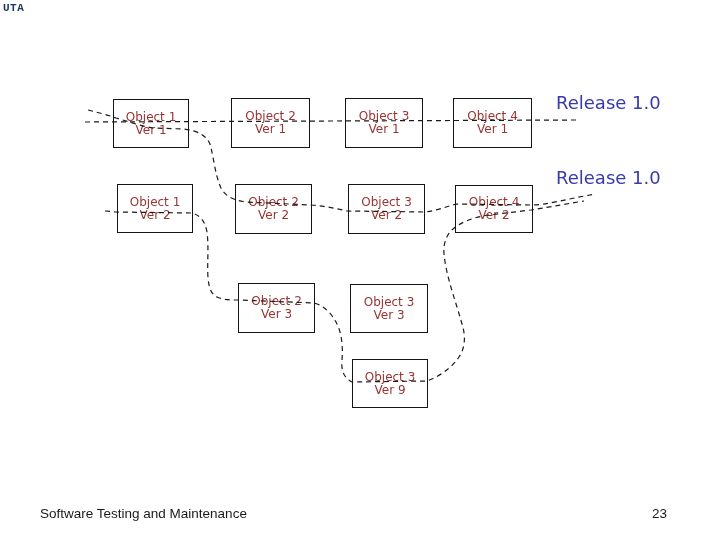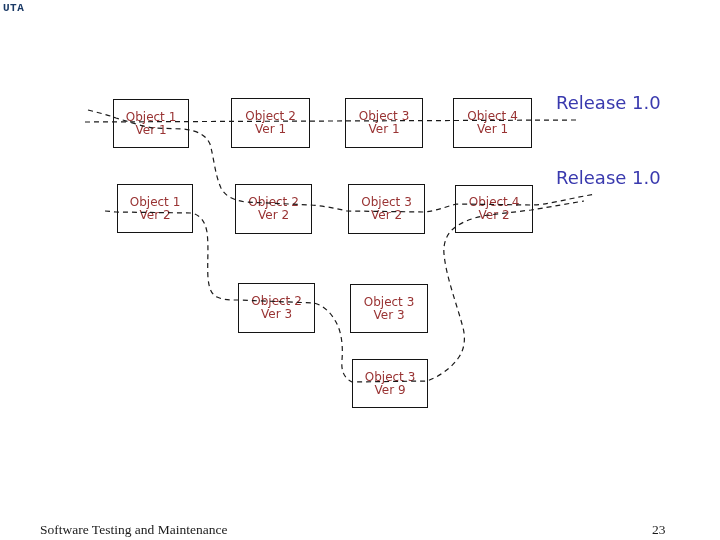--- a/index.html
+++ b/index.html
@@ -19,22 +19,22 @@
   .obox{
     position:absolute;border:1.5px solid #141414;background:#ffffff;
     box-sizing:border-box;display:flex;flex-direction:column;
     align-items:center;justify-content:center;
     color:#993333;font-size:12px;line-height:13px;text-align:right;
   }
   .rlabel{
     position:absolute;font-size:18px;color:#3939ae;white-space:nowrap;
   }
   .footer-left,.footer-page{
-    position:absolute;top:506px;font-family:Liberation Serif, serif;
-    font-size:13.5px;color:#1a1a1a;margin-top:16px;
+    position:absolute;top:506px;font-family:Liberation Sans, sans-serif;
+    font-size:13.5px;color:#1a1a1a;
   }
   .footer-left{left:40px;}
   .footer-page{left:652px;}
   svg.lines{position:absolute;left:0;top:0;pointer-events:none;}
   svg.lines path{fill:none;stroke-width:1.2;stroke-dasharray:5 4;}
 </style>
 </head>
 <body>
 
 <div class="slide">

